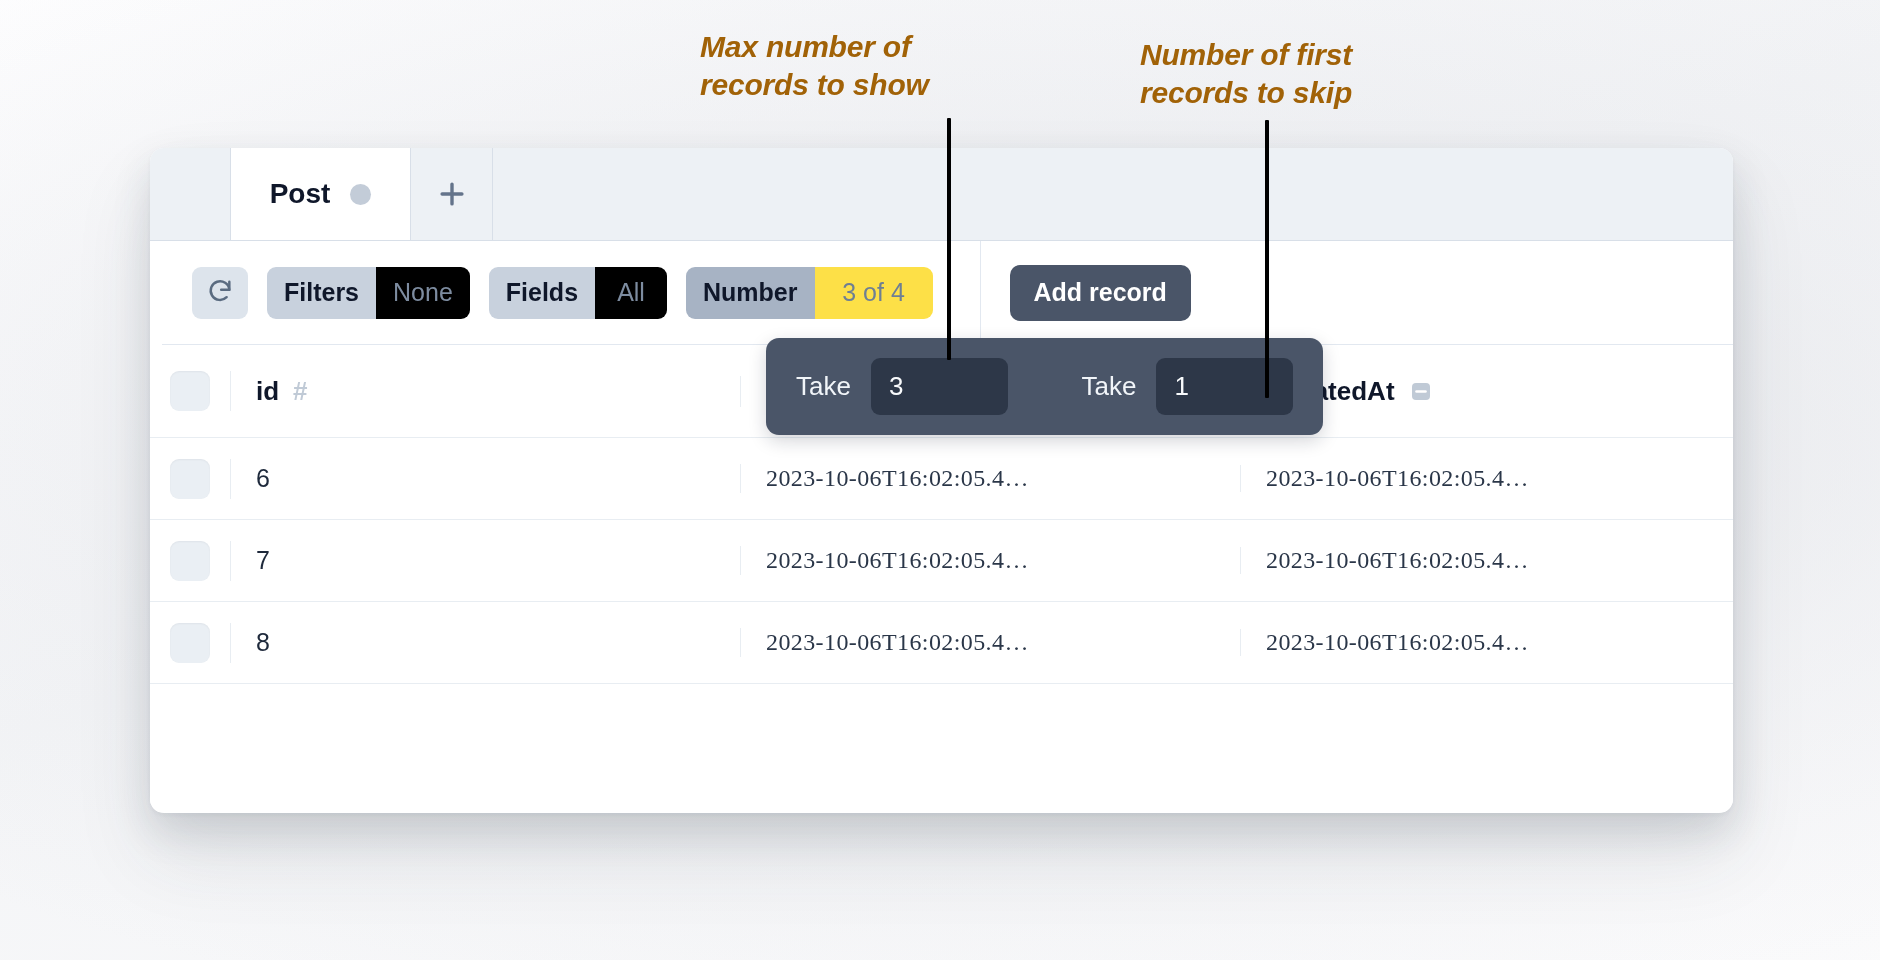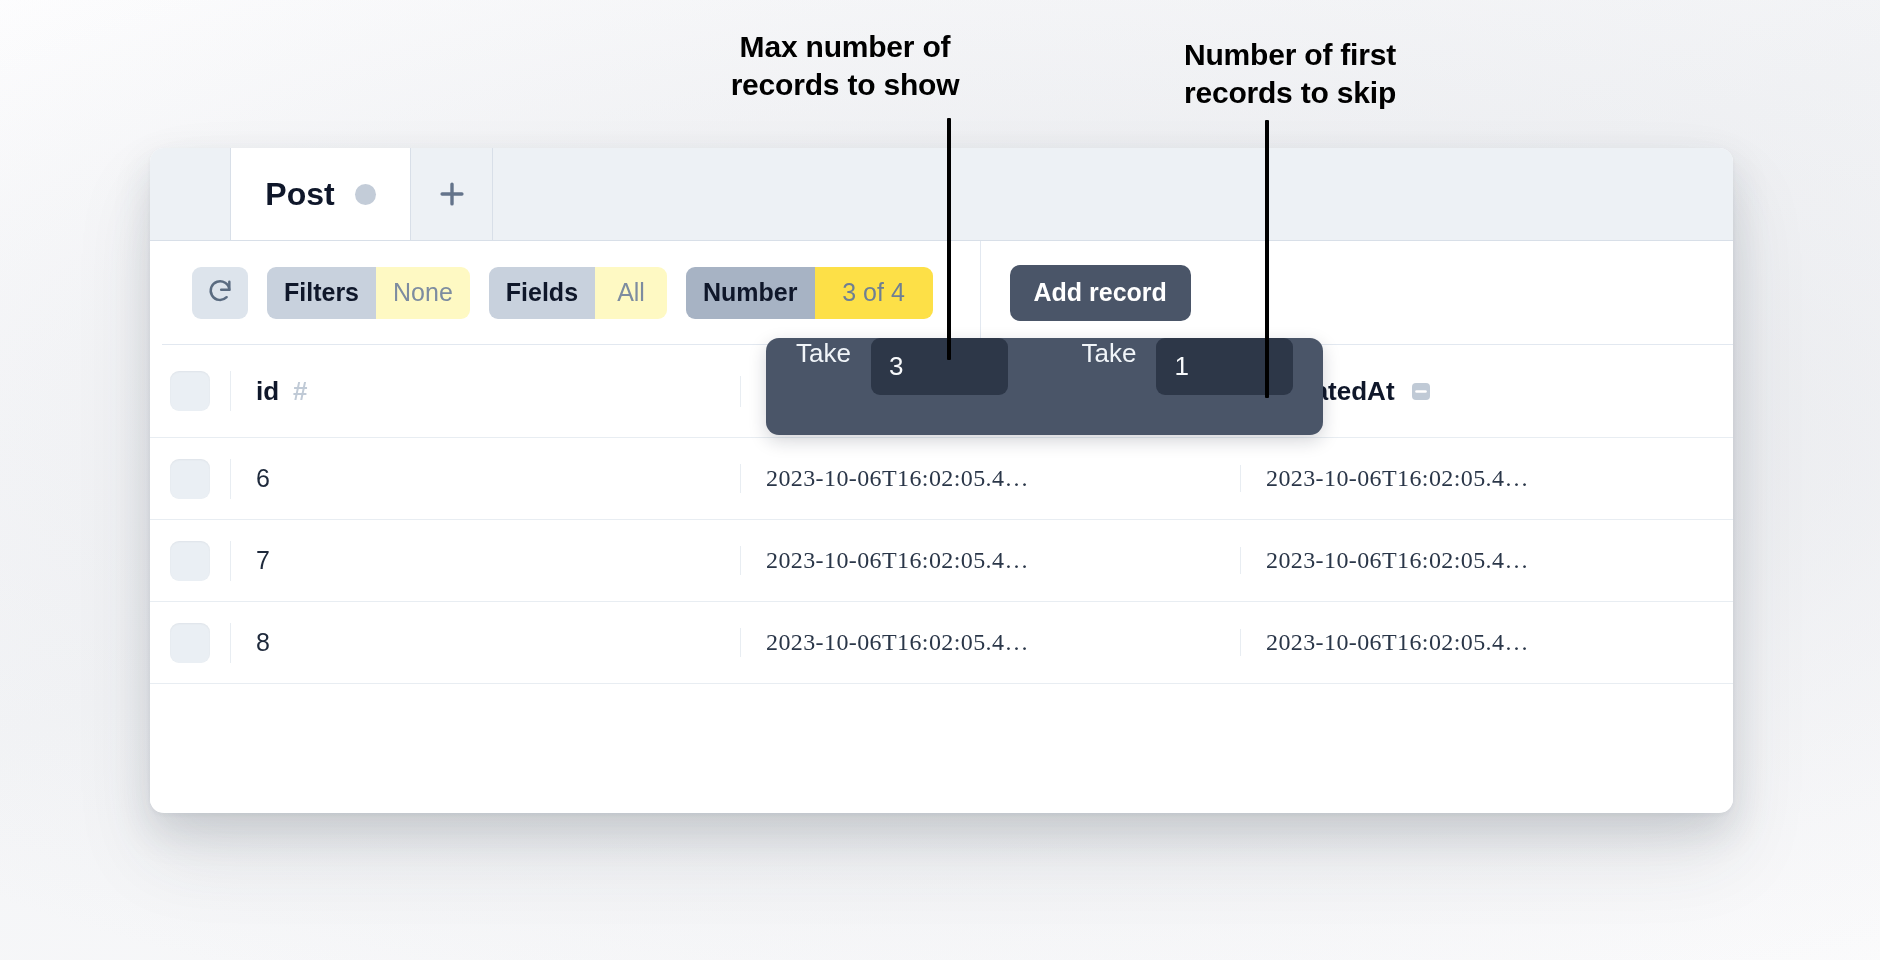--- a/index.html
+++ b/index.html
@@ -28,25 +28,26 @@
   
   .annotations {
     position: absolute;
     inset: 0;
     z-index: 40;
     pointer-events: none;
   }
   .anno-label {
     position: absolute;
     font-weight: bold;
-    color: #000000;
+    color: #a16207;
     font-size: 30px;
     line-height: 1.28;
-    text-align: center;
+    text-align: left;
     letter-spacing: -0.2px;
+    font-style: italic;
   }
   .anno-1 { left: 700px; top: 28px; width: 290px; }
   .anno-2 { left: 1140px; top: 36px; width: 300px; }
   .anno-line {
     position: absolute;
     width: 4px;
     background: #000000;
     border-radius: 1px;
   }
   .anno-line-1 { left: 947px; top: 118px; height: 242px; }
@@ -88,21 +89,21 @@
     gap: 20px;
     padding: 0 34px;
     min-width: 180px;
     border-right: 1px solid #d8dfe8;
     cursor: pointer;
   }
   .tab.active {
     background: #ffffff;
   }
   .tab-label {
-    font-size: 32px;
+    font-size: 28px;
     font-weight: bold;
     color: #0f172a;
     white-space: nowrap;
   }
   .tab-dot {
     width: 21px;
     height: 21px;
     border-radius: 50%;
     background: #c3ccd8;
     flex: 0 0 auto;
@@ -159,21 +160,21 @@
     font-size: 25px;
     font-weight: bold;
     color: #0f172a;
     white-space: nowrap;
   }
   .seg-val {
     display: flex;
     align-items: center;
     justify-content: center;
     padding: 0 17px;
-    background: #fef9c3;
+    background: #000000;
     font-size: 25px;
     color: #7d8ca0;
     white-space: nowrap;
     min-width: 72px;
   }
   .seg.showing .seg-key { background: #a7b3c4; }
   .seg.showing .seg-val { background: #fde047; color: #6e7f94; min-width: 118px; }
 
   .tb-divider {
     width: 1px;
@@ -272,20 +273,21 @@
   
   .popover {
     position: absolute;
     left: 766px;
     top: 338px;
     width: 557px;
     height: 97px;
     background: #4a5568;
     border-radius: 13px;
     display: flex;
+    align-items: center;
     padding: 0 30px;
     gap: 20px;
     z-index: 30;
     box-shadow: 0 6px 18px rgba(15,23,42,0.18);
   }
   .pop-label {
     font-size: 26px;
     color: #f1f5f9;
     white-space: nowrap;
   }

